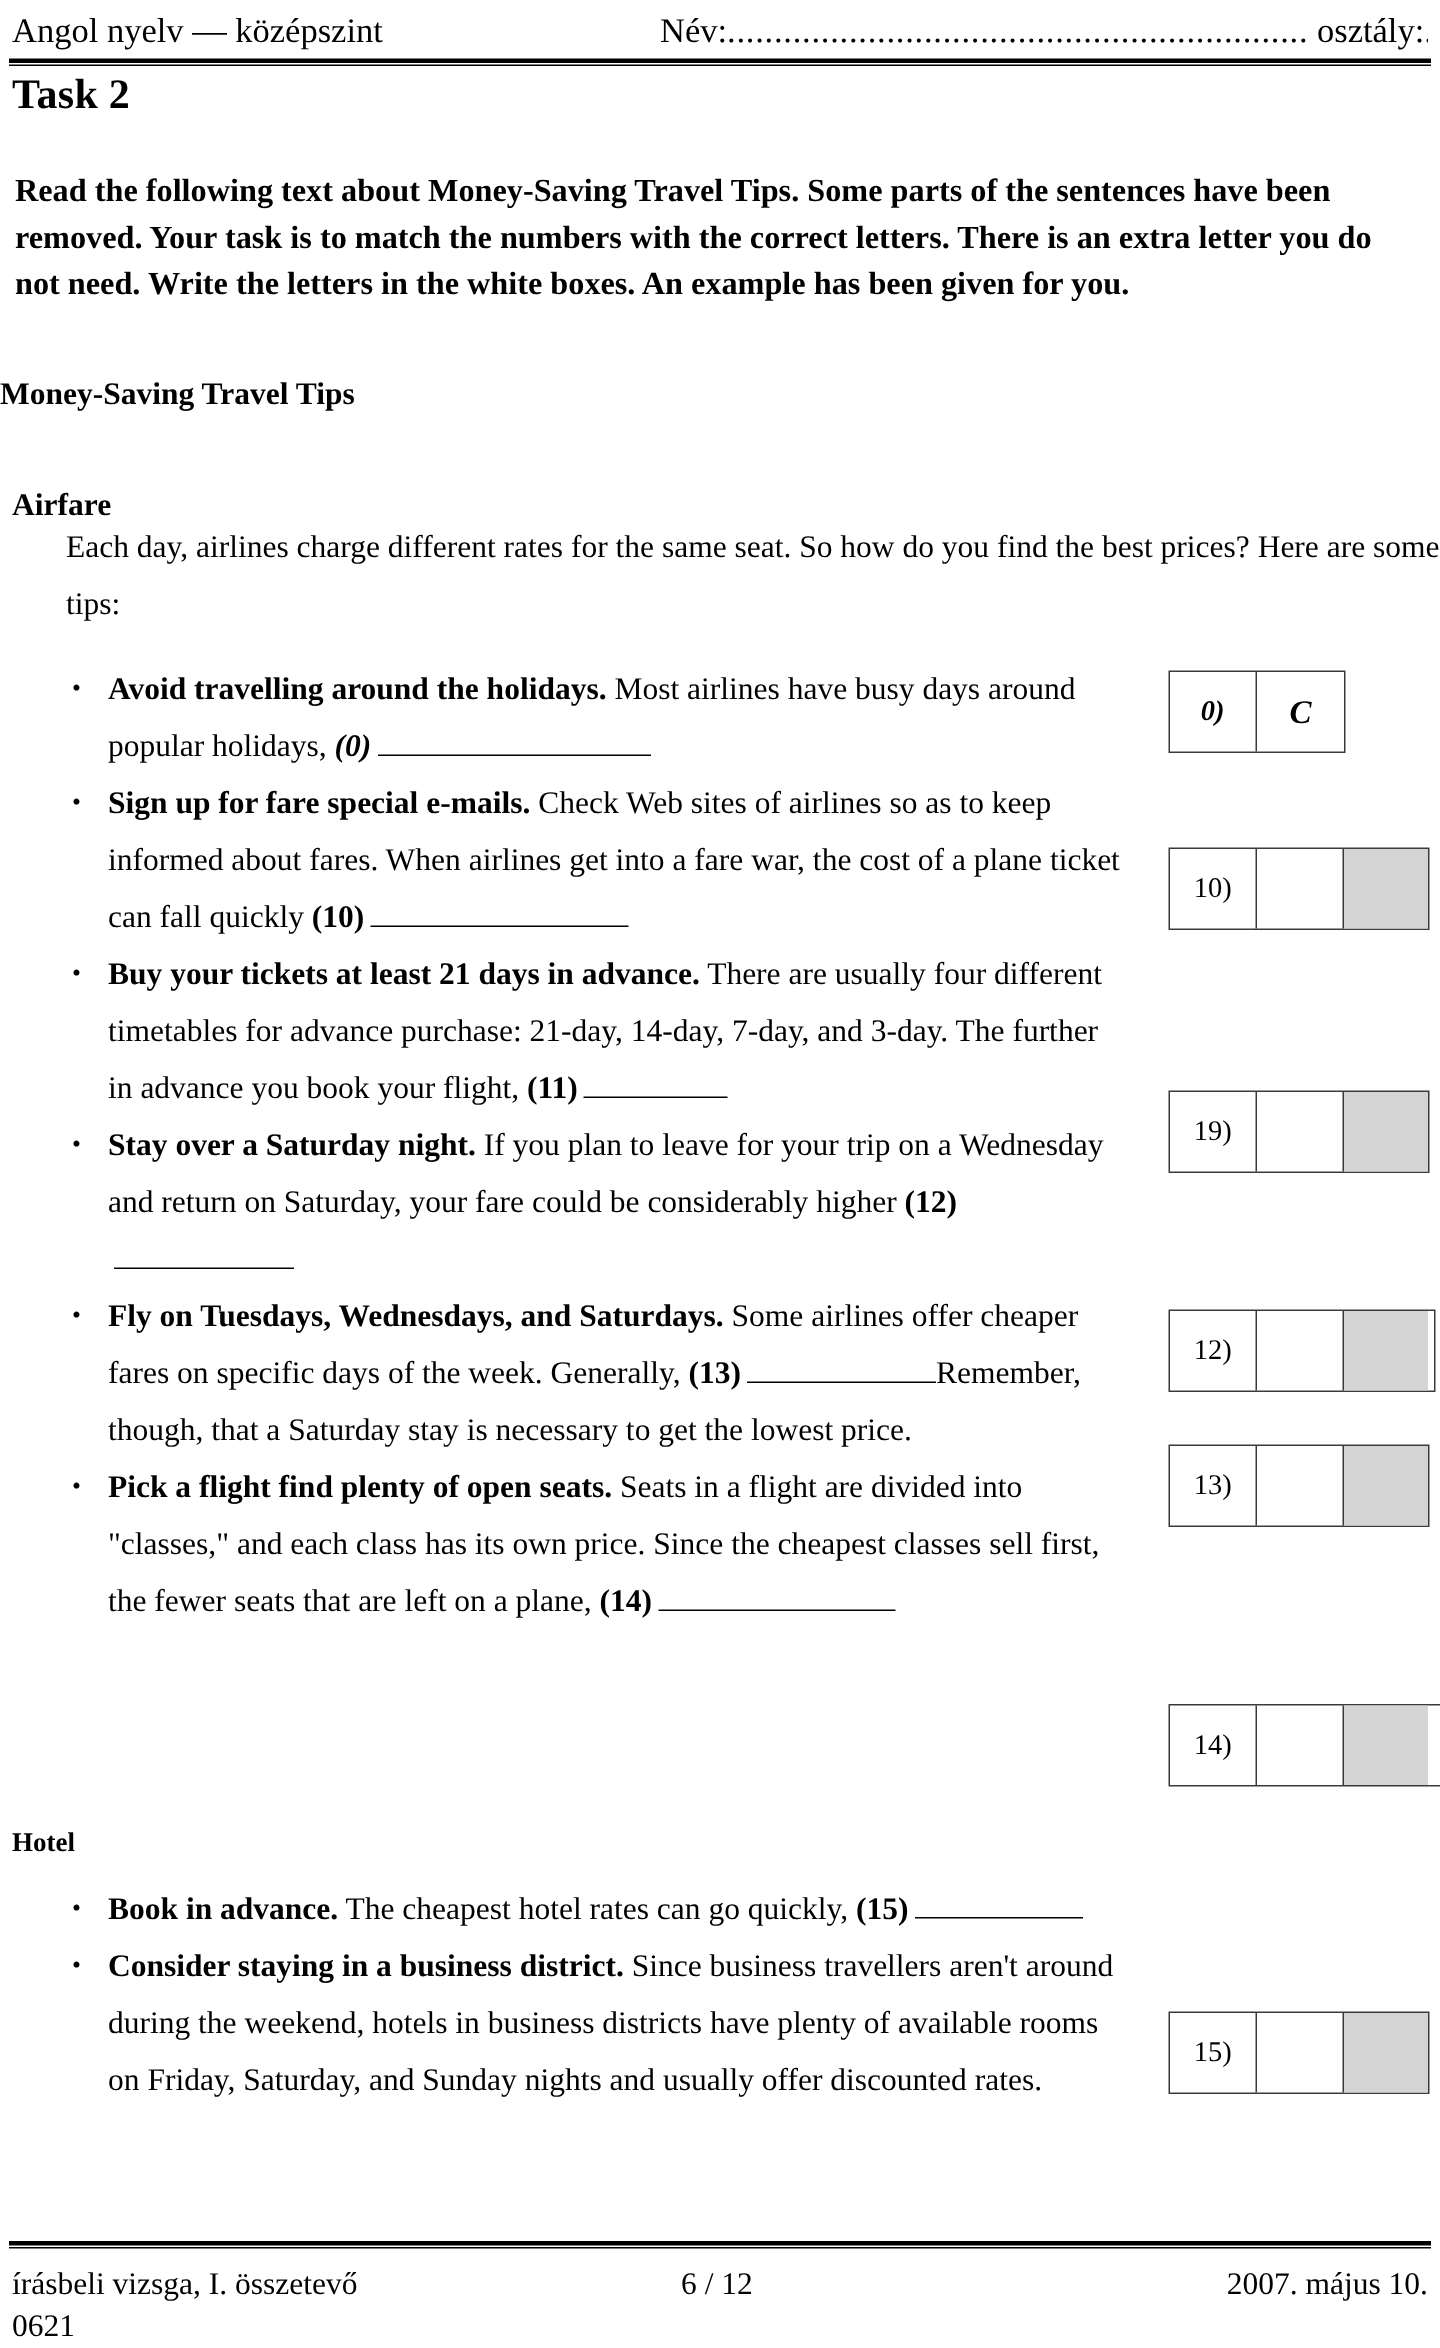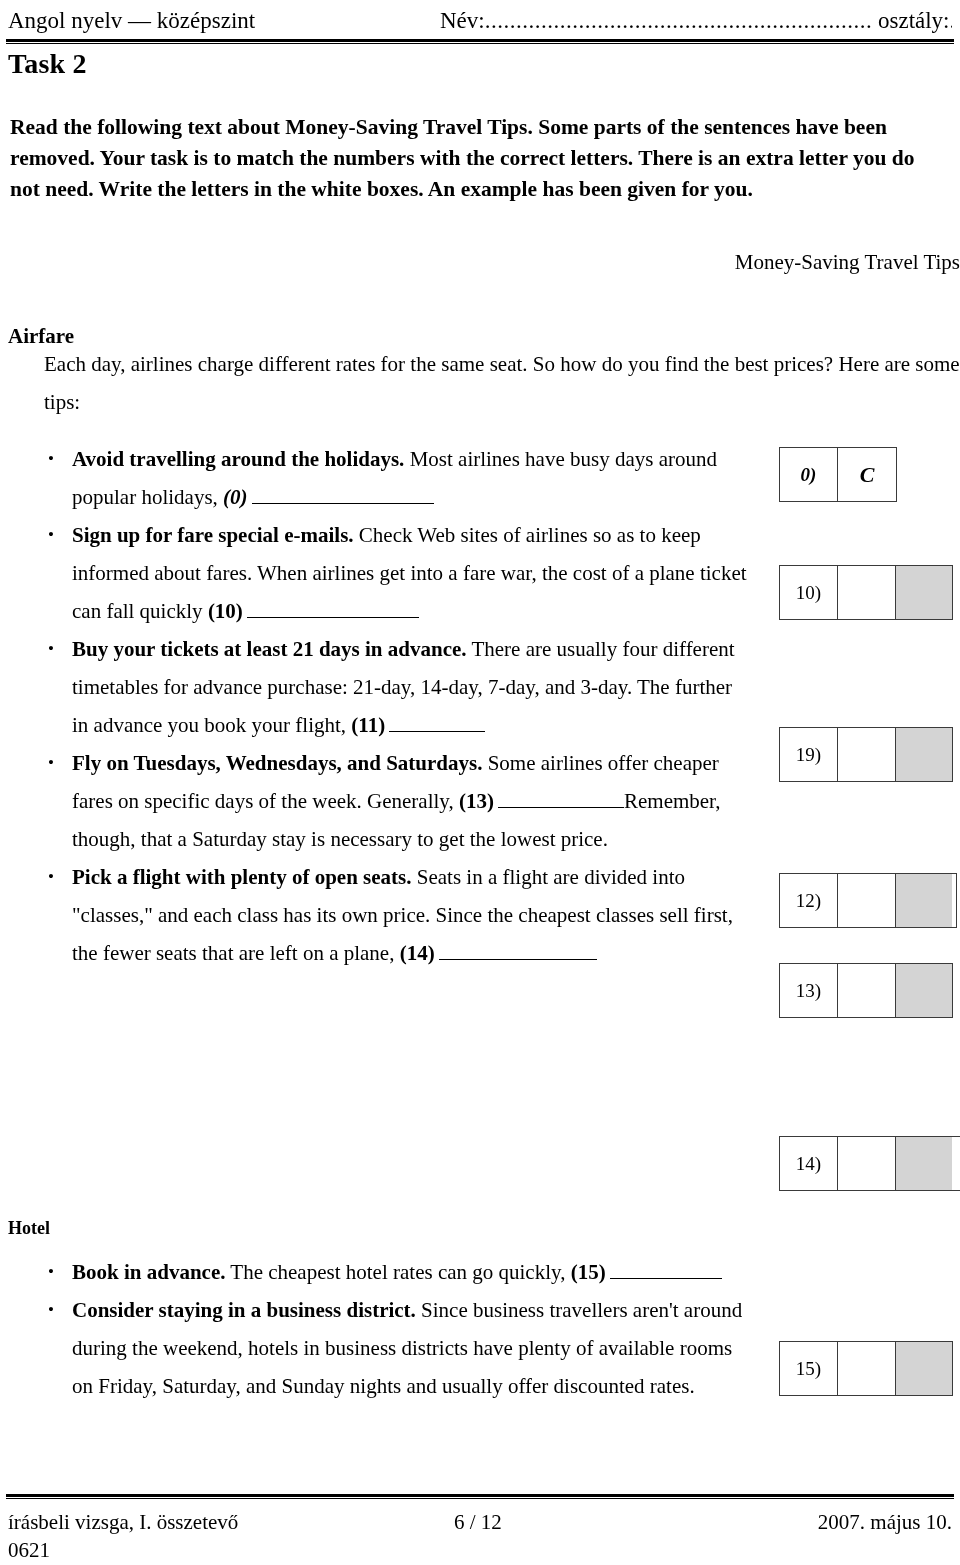--- a/index.html
+++ b/index.html
@@ -82,23 +82,23 @@
     line-height: 31px;
     text-align: left;
   }
 
   
   .doc-title {
     position: absolute;
     left: 0;
     right: 0;
     top: 250px;
-    text-align: right;
-    font-size: 21px;
-    font-weight: normal;
+    text-align: left;
+    font-size: 21px;
+    font-weight: bold;
   }
 
   .section-airfare {
     position: absolute;
     left: 8px;
     top: 324px;
     font-size: 21px;
     font-weight: bold;
   }
 
@@ -271,28 +271,32 @@
     <div class="bullet-row">
       <span class="lead">Sign up for fare special e-mails.</span><span> Check Web sites of airlines so as to keep informed about fares. When airlines get into a fare war, the cost of a plane ticket can fall quickly</span>
       <span class="num">(10)</span><span class="blank w-mid"></span>
     </div>
 
     <div class="bullet-row">
       <span class="lead">Buy your tickets at least 21 days in advance.</span><span> There are usually four different timetables for advance purchase: 21-day, 14-day, 7-day, and 3-day. The further in advance you book your flight,</span>
       <span class="num">(11)</span><span class="blank w-short"></span>
     </div>
 
+    <div class="bullet-row">
+      <span class="lead">Stay over a Saturday night.</span><span> If you plan to leave for your trip on a Wednesday and return on Saturday, your fare could be considerably higher</span>
+      <span class="num">(12)</span><span class="blank w-s2"></span>
+    </div>
 
     <div class="bullet-row">
       <span class="lead">Fly on Tuesdays, Wednesdays, and Saturdays.</span><span> Some airlines offer cheaper fares on specific days of the week. Generally,</span>
       <span class="num">(13)</span><span class="blank w-s3 tight"></span><span>Remember, though, that a Saturday stay is necessary to get the lowest price.</span>
     </div>
 
     <div class="bullet-row">
-      <span class="lead">Pick a flight with plenty of open seats.</span><span> Seats in a flight are divided into "classes," and each class has its own price. Since the cheapest classes sell first, the fewer seats that are left on a plane,</span>
+      <span class="lead">Pick a flight find plenty of open seats.</span><span> Seats in a flight are divided into "classes," and each class has its own price. Since the cheapest classes sell first, the fewer seats that are left on a plane,</span>
       <span class="num">(14)</span><span class="blank w-s4"></span>
     </div>
 
   </div>
 
   <div class="section-hotel">Hotel</div>
 
   <div class="bullets-hotel">
 
     <div class="bullet-row">

